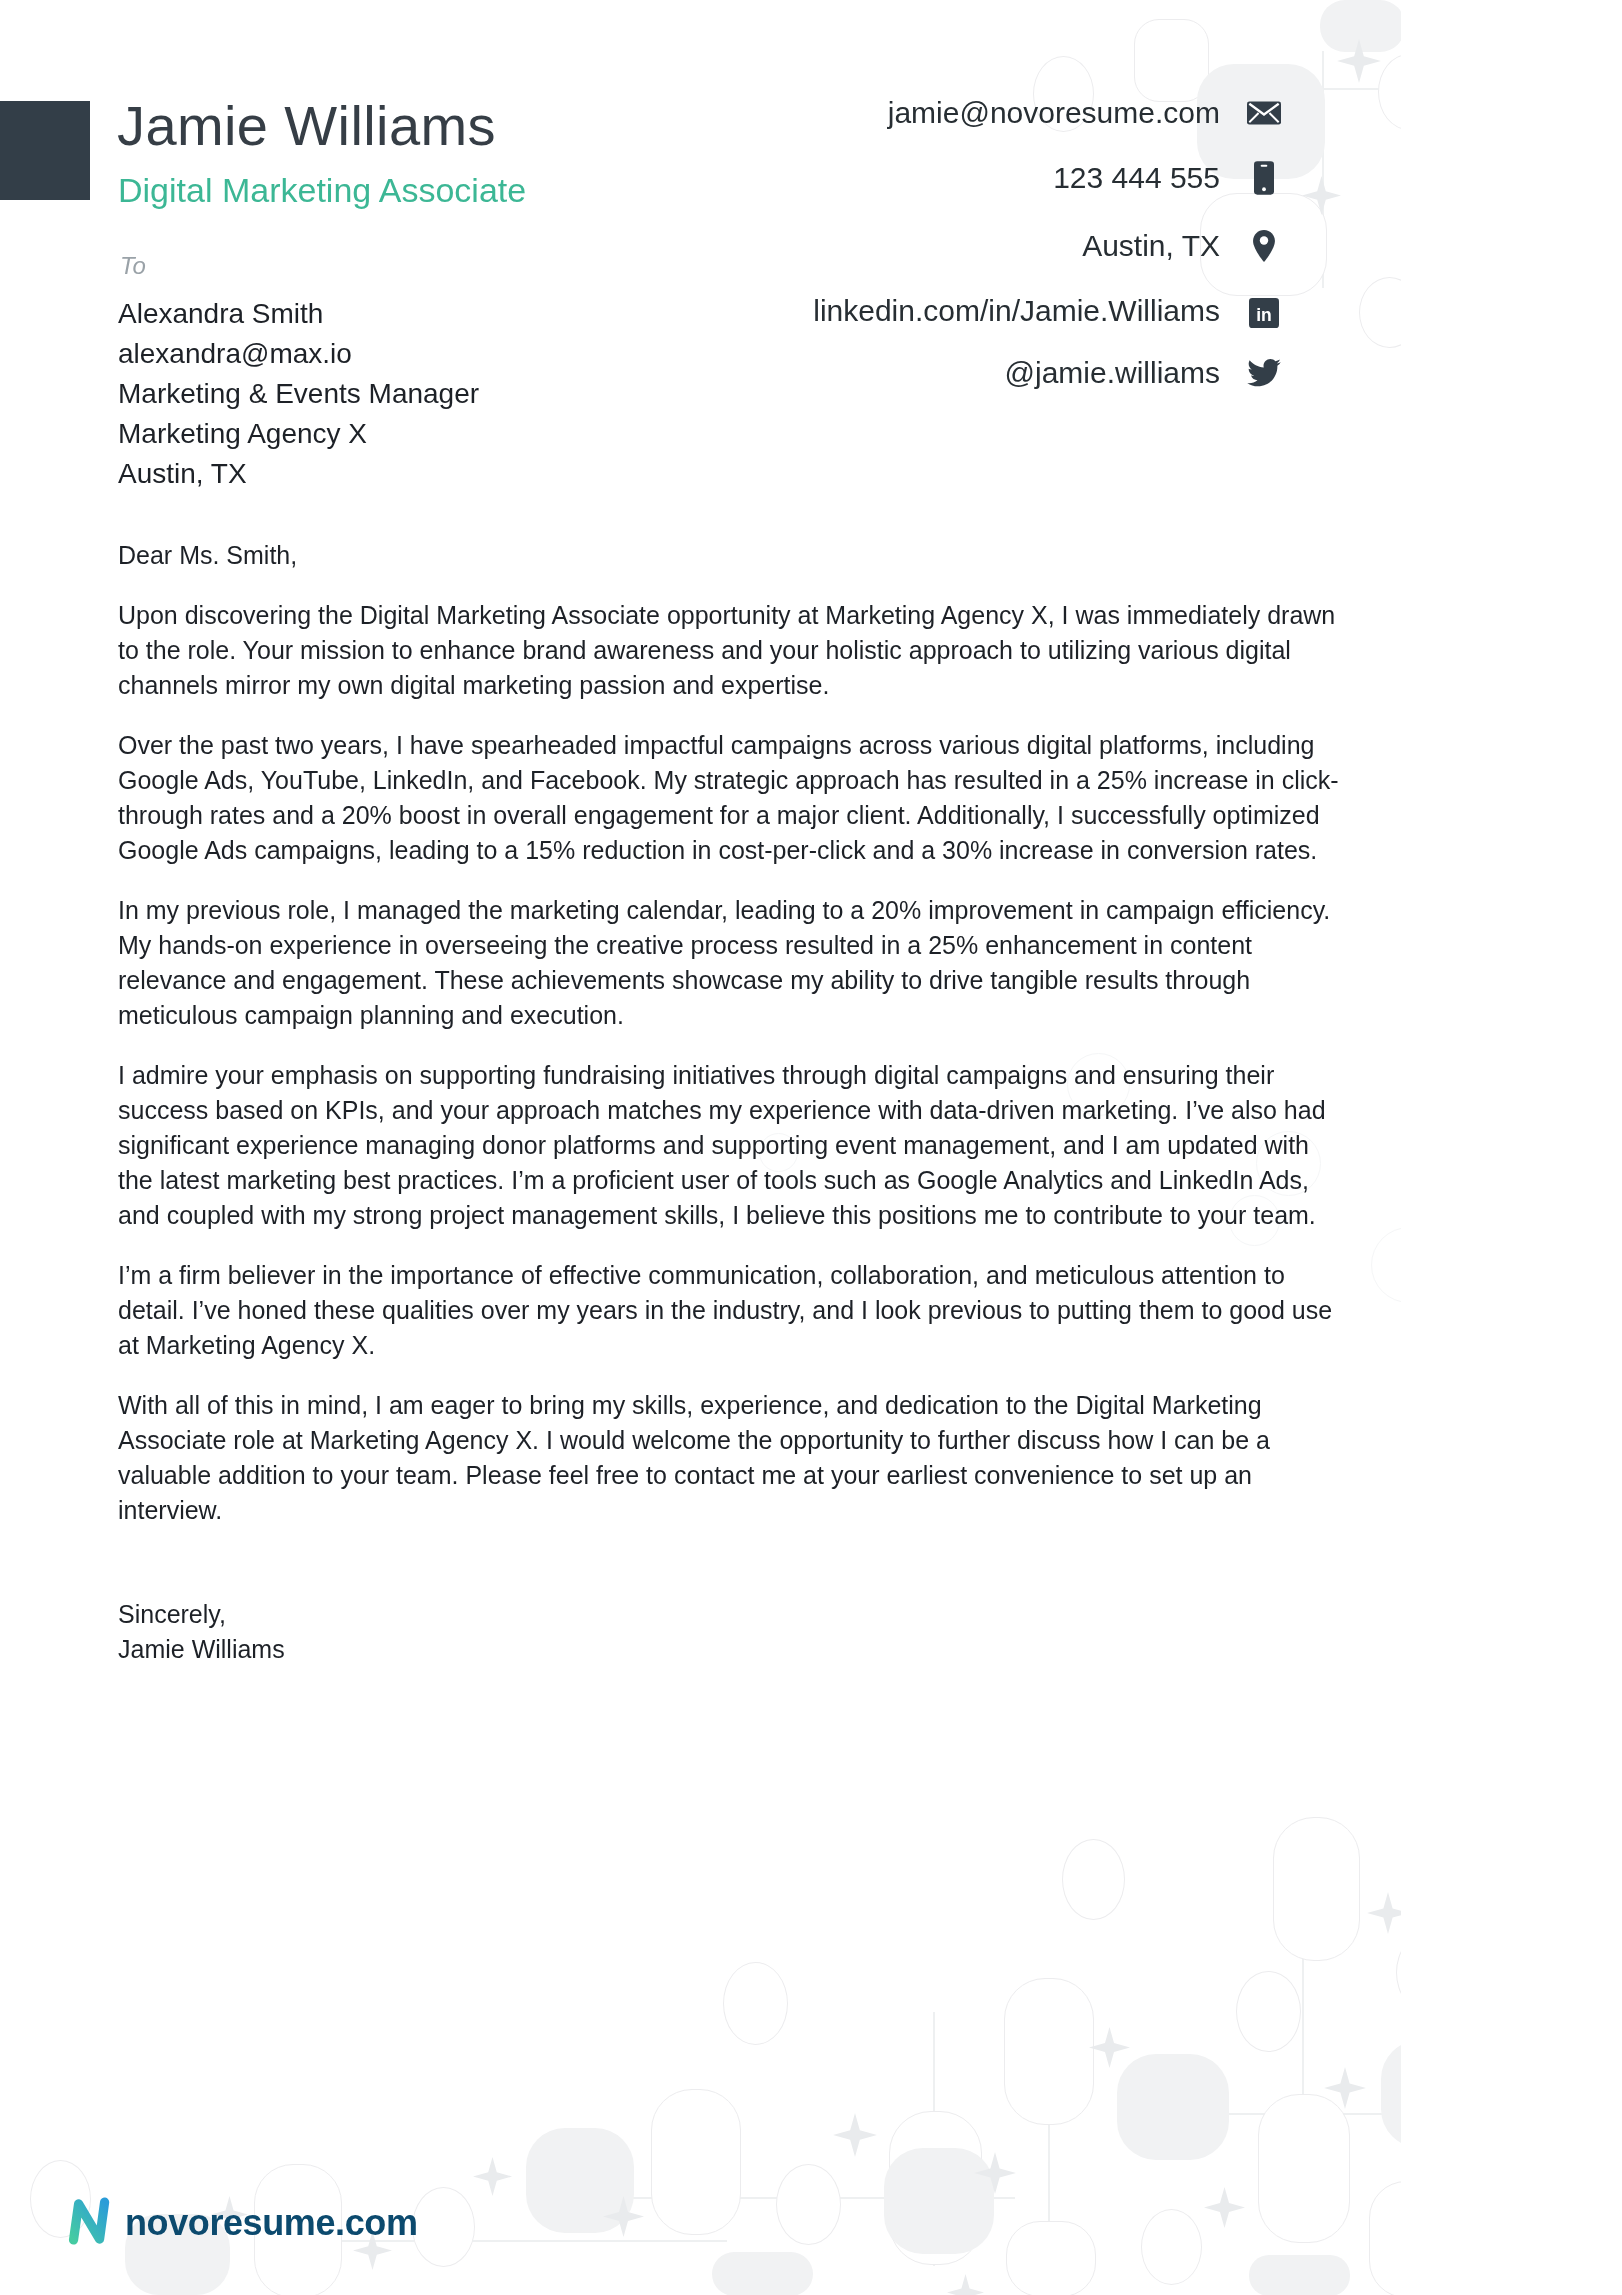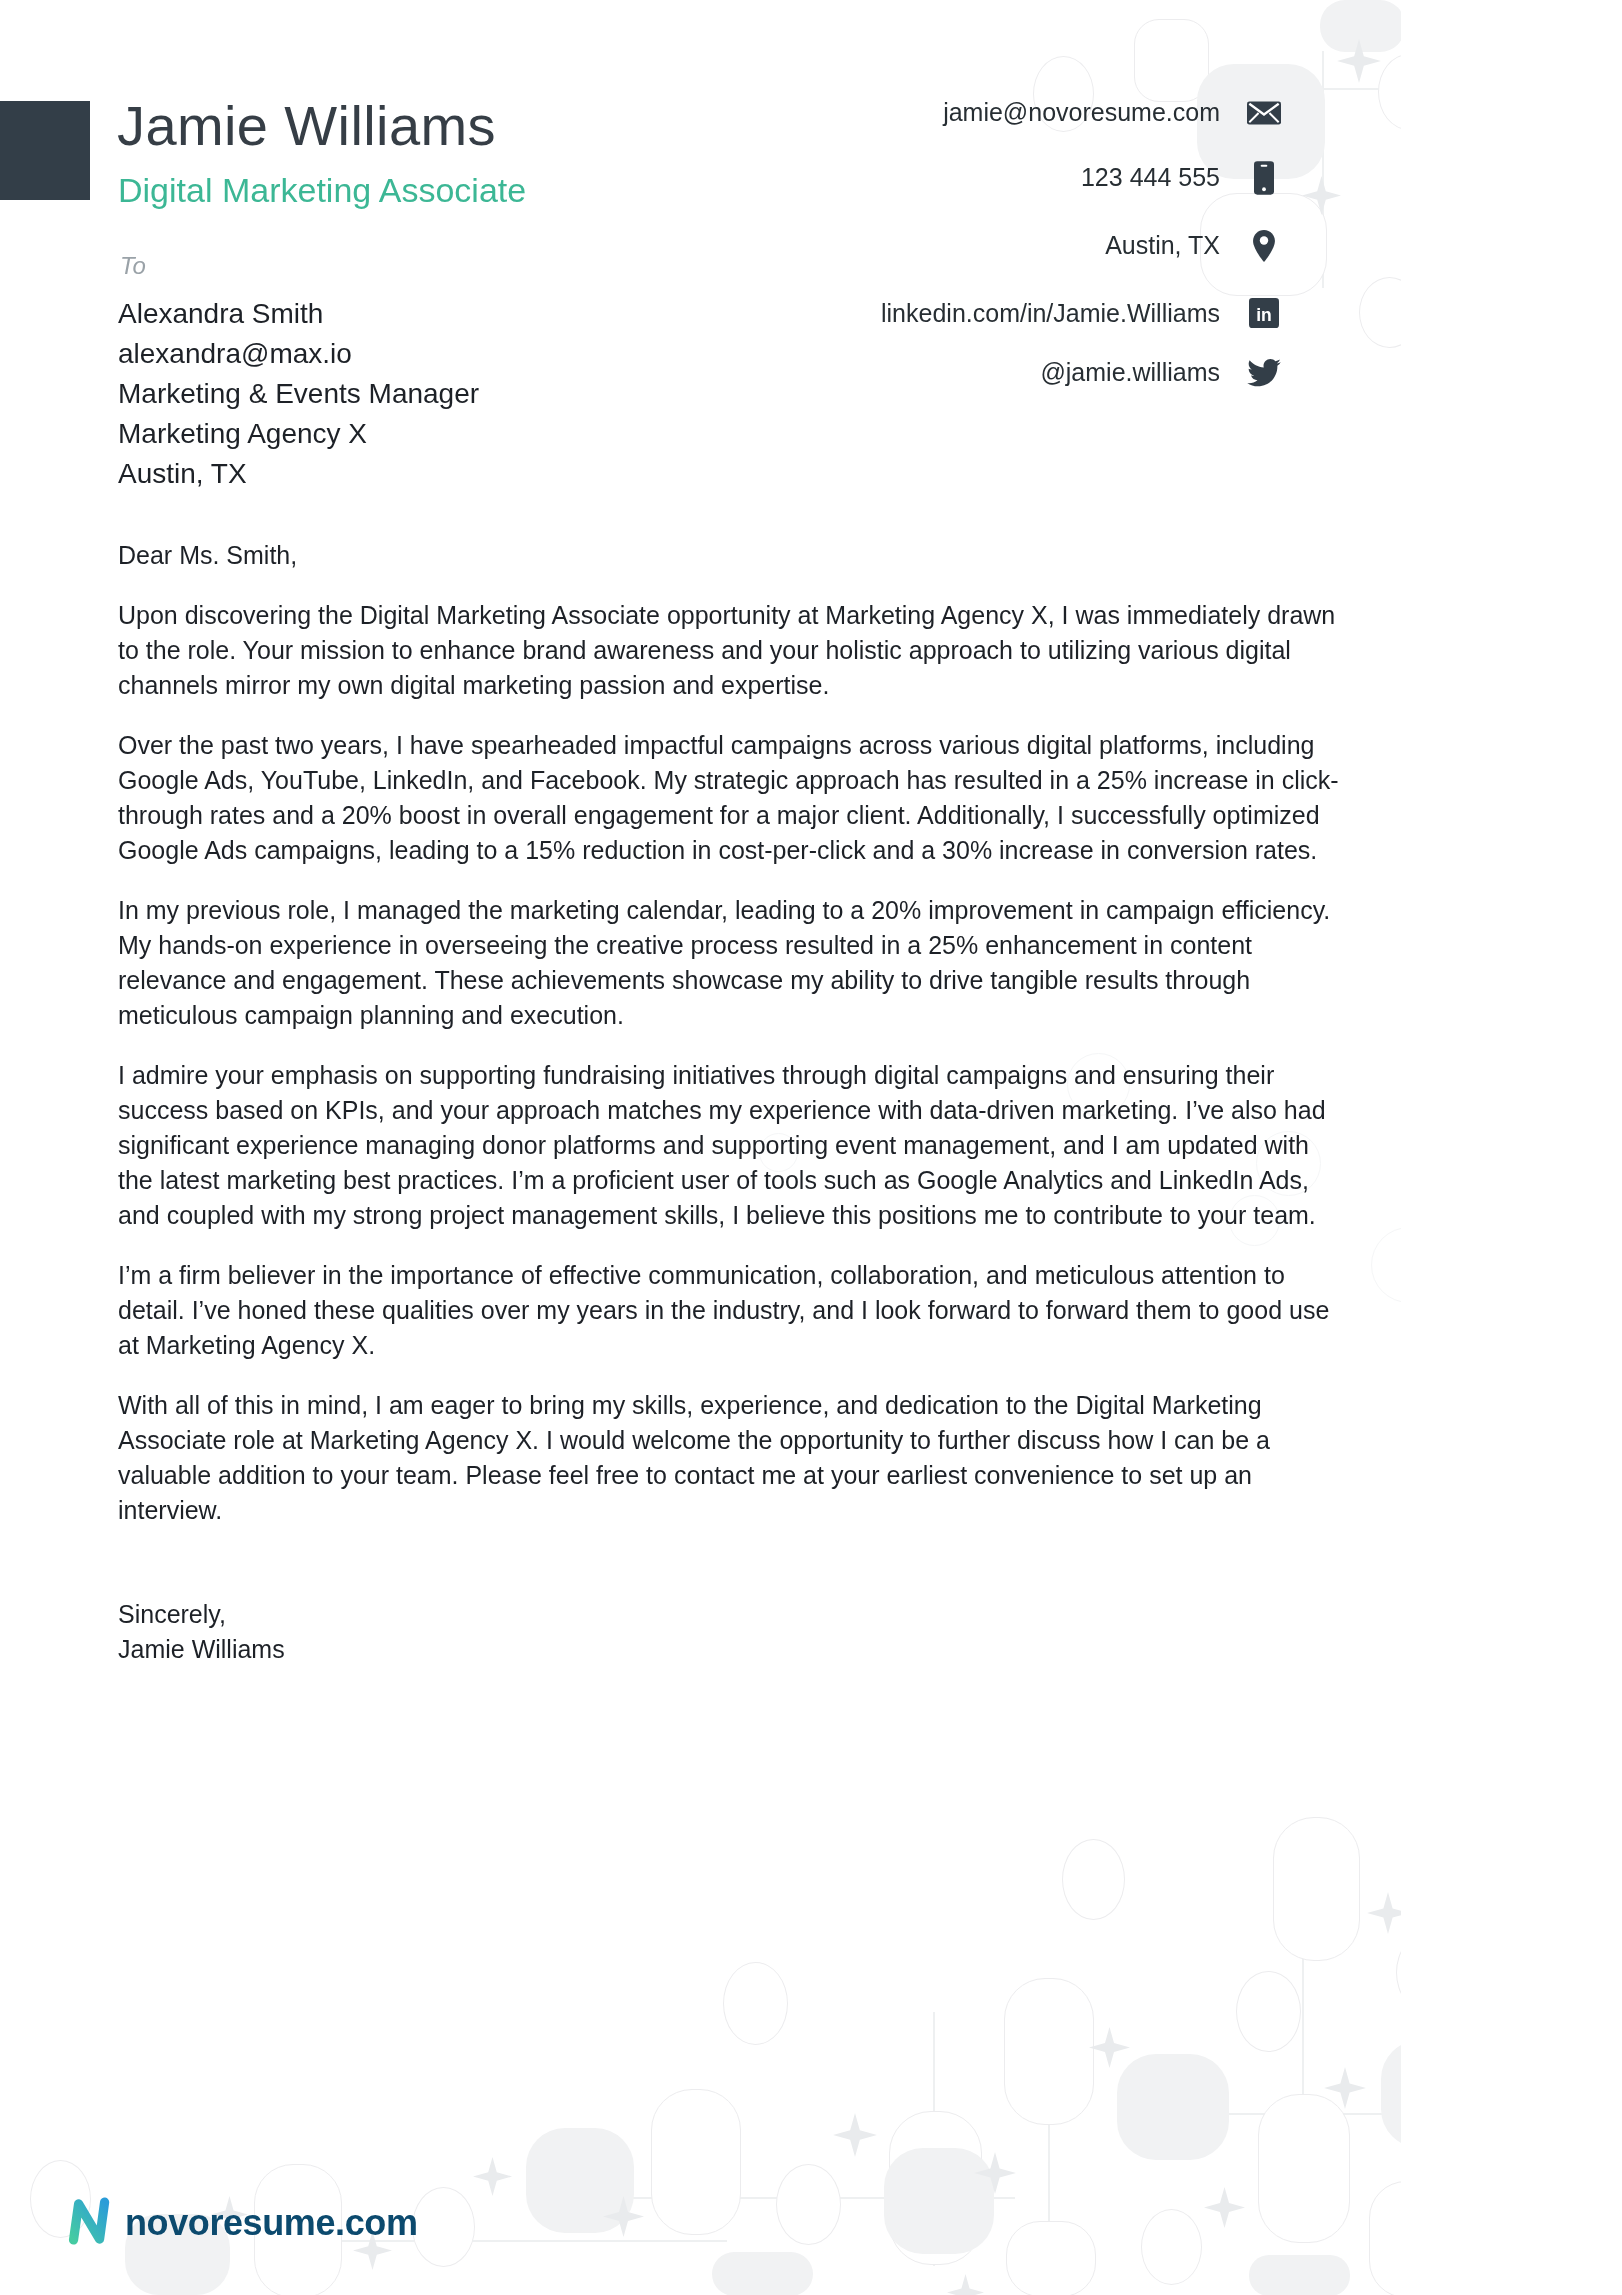--- a/index.html
+++ b/index.html
@@ -19,21 +19,21 @@
   #bg .cf2{position:absolute;border:1.7px solid #f5f6f7;background:transparent;border-radius:50%;}
   #bg .st{position:absolute;background:#e9ebed;
     clip-path:polygon(50% 0%,61% 39%,100% 50%,61% 61%,50% 100%,39% 61%,0% 50%,39% 39%);}
   
   .content{position:absolute;inset:0;z-index:2;}
   .corner-block{position:absolute;left:0;top:101px;width:90px;height:99px;background:#333e48;}
   .name{position:absolute;left:117px;top:95px;font-size:56px;line-height:61px;color:#363e46;letter-spacing:0.4px;}
   .subtitle{position:absolute;left:118px;top:172px;font-size:34px;line-height:37px;color:#3cb795;}
   
   .contact-row{position:absolute;right:118px;height:39px;display:flex;align-items:center;}
-  .contact-row .val{font-size:25px;color:#272e33;margin-right:24px;white-space:nowrap;}
+  .contact-row .val{font-size:30px;color:#272e33;margin-right:24px;white-space:nowrap;}
   .contact-row .ic{width:39px;display:flex;justify-content:center;align-items:center;}
   
   .to-label{position:absolute;left:120px;top:252px;font-size:24px;font-style:italic;color:#9aa2a8;}
   .recipient{position:absolute;left:118px;top:294px;font-size:28px;line-height:40px;color:#1d2127;}
   
   .letter{position:absolute;left:118px;top:538px;width:1454px;font-size:25px;line-height:35px;color:#1d2127;}
   .letter p{margin:0 0 25px 0;white-space:pre-line;}
   .closing{position:absolute;left:118px;top:1597px;font-size:25px;line-height:35px;color:#1d2127;}
   
   .footer{position:absolute;left:66px;top:2197px;display:flex;align-items:center;gap:12px;}
@@ -194,21 +194,21 @@
       <p>In my previous role, I managed the marketing calendar, leading to a 20% improvement in campaign efficiency.
 My hands-on experience in overseeing the creative process resulted in a 25% enhancement in content
 relevance and engagement. These achievements showcase my ability to drive tangible results through
 meticulous campaign planning and execution.</p>
       <p>I admire your emphasis on supporting fundraising initiatives through digital campaigns and ensuring their
 success based on KPIs, and your approach matches my experience with data-driven marketing. I’ve also had
 significant experience managing donor platforms and supporting event management, and I am updated with
 the latest marketing best practices. I’m a proficient user of tools such as Google Analytics and LinkedIn Ads,
 and coupled with my strong project management skills, I believe this positions me to contribute to your team.</p>
       <p>I’m a firm believer in the importance of effective communication, collaboration, and meticulous attention to
-detail. I’ve honed these qualities over my years in the industry, and I look forward to forward them to good use
+detail. I’ve honed these qualities over my years in the industry, and I look previous to putting them to good use
 at Marketing Agency X.</p>
       <p>With all of this in mind, I am eager to bring my skills, experience, and dedication to the Digital Marketing
 Associate role at Marketing Agency X. I would welcome the opportunity to further discuss how I can be a
 valuable addition to your team. Please feel free to contact me at your earliest convenience to set up an
 interview.</p>
     </div>
 
     <div class="closing">
       <div>Sincerely,</div>
       <div>Jamie Williams</div>

